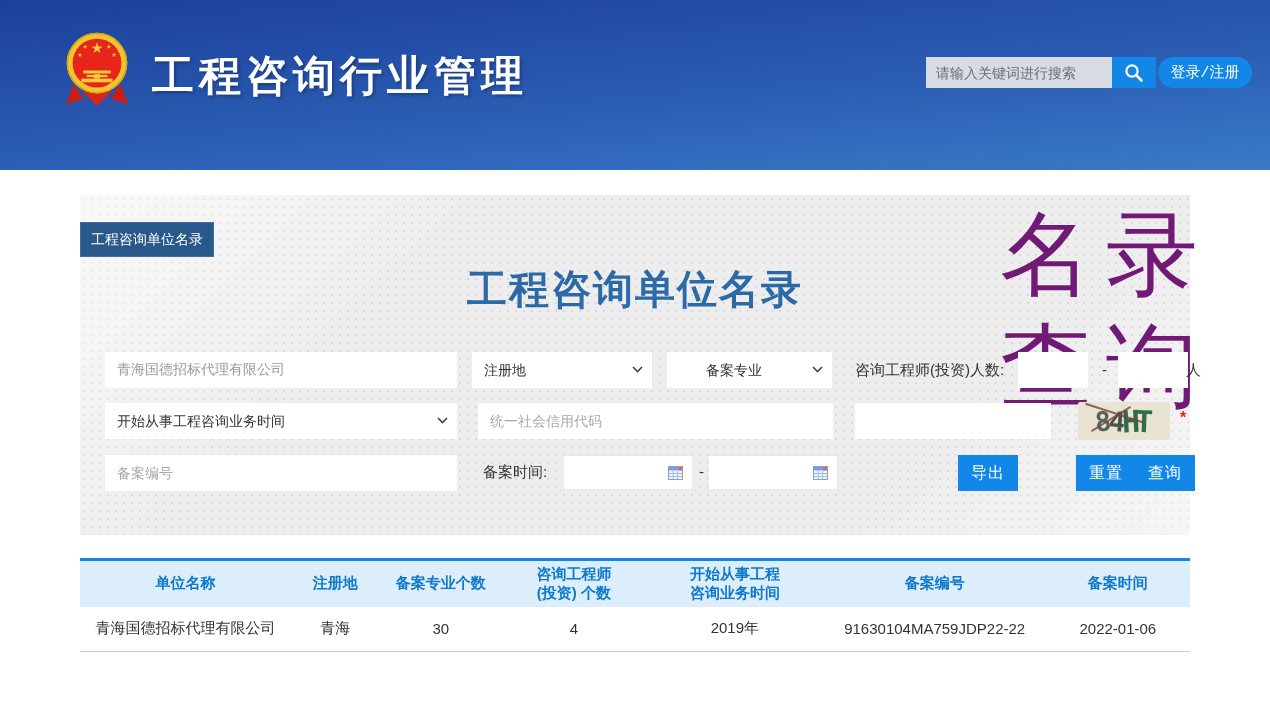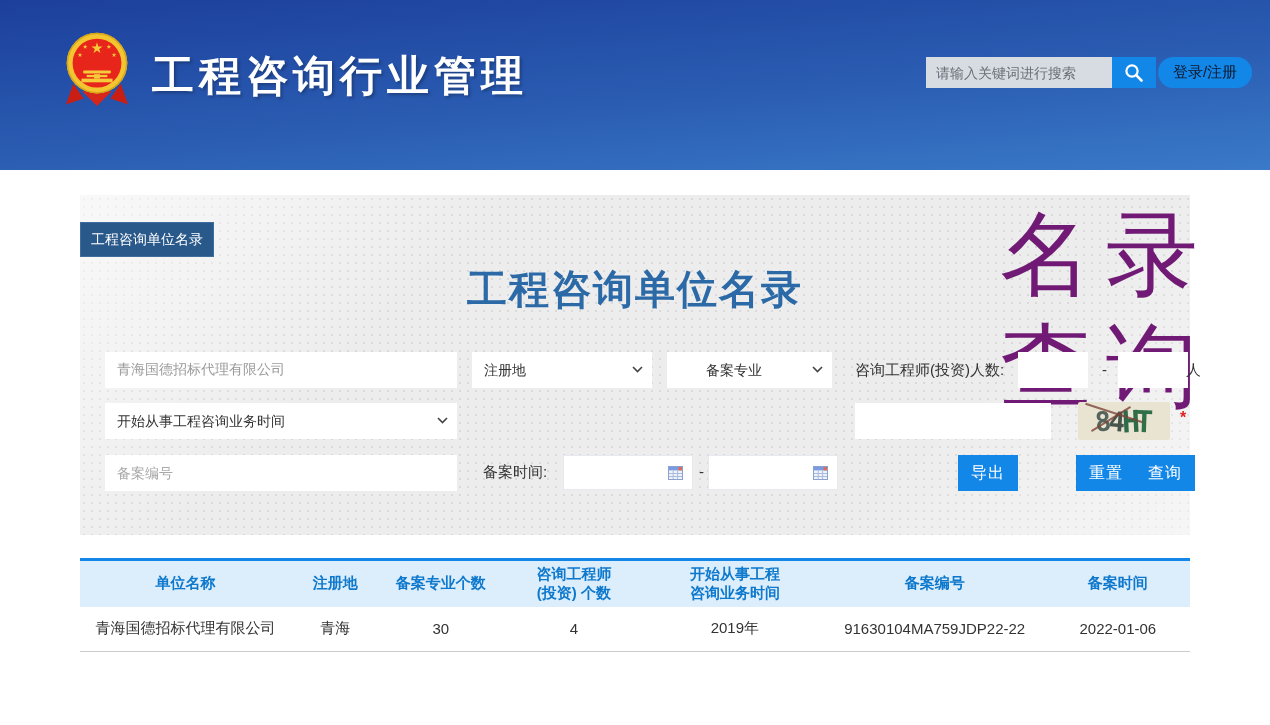--- a/index.html
+++ b/index.html
@@ -13,22 +13,22 @@
   .emblem { position:absolute; left:60px; top:28px; width:74px; height:82px; }
   .site-title { position:absolute; left:152px; top:48px; font-size:42px; font-weight:bold;
                 color:#fff; letter-spacing:5px; text-shadow:2px 2px 3px rgba(0,0,0,.25); white-space:nowrap; }
   .search-wrap { position:absolute; left:902px; top:57px; height:31px; display:flex;padding-left:24px; }
   .search-input { width:186px; height:31px; border:none; outline:none; background:#d7dbe2;
                   font-size:14px; color:#333; padding:0 10px; font-family:inherit; }
   .search-input::placeholder { color:#6a6f78; }
   .search-btn { width:44px; height:31px; border:none; background:#1287e8; cursor:pointer;
                 display:flex; align-items:center; justify-content:center; }
   .login-btn { position:absolute; left:1158px; top:57px; width:94px; height:31px; border:none;
-               border-radius:16px; background:#1287e8; color:#0f172a; font-size:15px; cursor:pointer;
-               font-family:Liberation Sans, sans-serif; }
+               border-radius:16px; background:#1287e8; color:#ffffff; font-size:15px; cursor:pointer;
+               font-family:Liberation Mono, monospace; }
 
   
   .panel { position:absolute; left:80px; top:195px; width:1110px; height:340px;
            background:
              linear-gradient(135deg, rgba(255,255,255,.65) 0%, rgba(255,255,255,0) 30%),
              linear-gradient(315deg, rgba(255,255,255,.5) 0%, rgba(255,255,255,0) 25%),
              radial-gradient(circle, #d9d9d9 1px, rgba(0,0,0,0) 1.2px);
            background-color:#ededed; background-size:auto,auto,8px 8px; }
   .watermark { position:absolute; left:1000px; top:198px; z-index:0; font-size:92px; font-weight:normal;
                color:#701a75; letter-spacing:14px; line-height:1.22; white-space:pre-line; text-align:center; }
@@ -146,20 +146,21 @@
   <div class="form-label" style="left:1186px; top:361px;">人</div>
 
   <div class="sel-wrap" style="left:105px; top:403px; width:352px;">
     <select>
       <option>开始从事工程咨询业务时间</option>
     </select>
     <svg class="sel-chev" width="11" height="7" viewBox="0 0 11 7">
       <polyline points="1,1 5.5,5.6 10,1" fill="none" stroke="#444" stroke-width="1.6"></polyline>
     </svg>
   </div>
+  <input class="txt-input" style="left: 478px; top: 403px; width: 355px;" type="text" placeholder="统一社会信用代码">
   <input class="txt-input" style="left: 855px; top: 403px; width: 196px;" type="text">
   <div class="captcha">
     <span class="cp1">8</span>
     <span class="cp2">4</span>
     <span class="cp3">H</span>
     <span class="cp4">T</span>
     <div class="cap-line l1"></div>
     <div class="cap-line l2"></div>
   </div>
   <div class="req-star">*</div>

